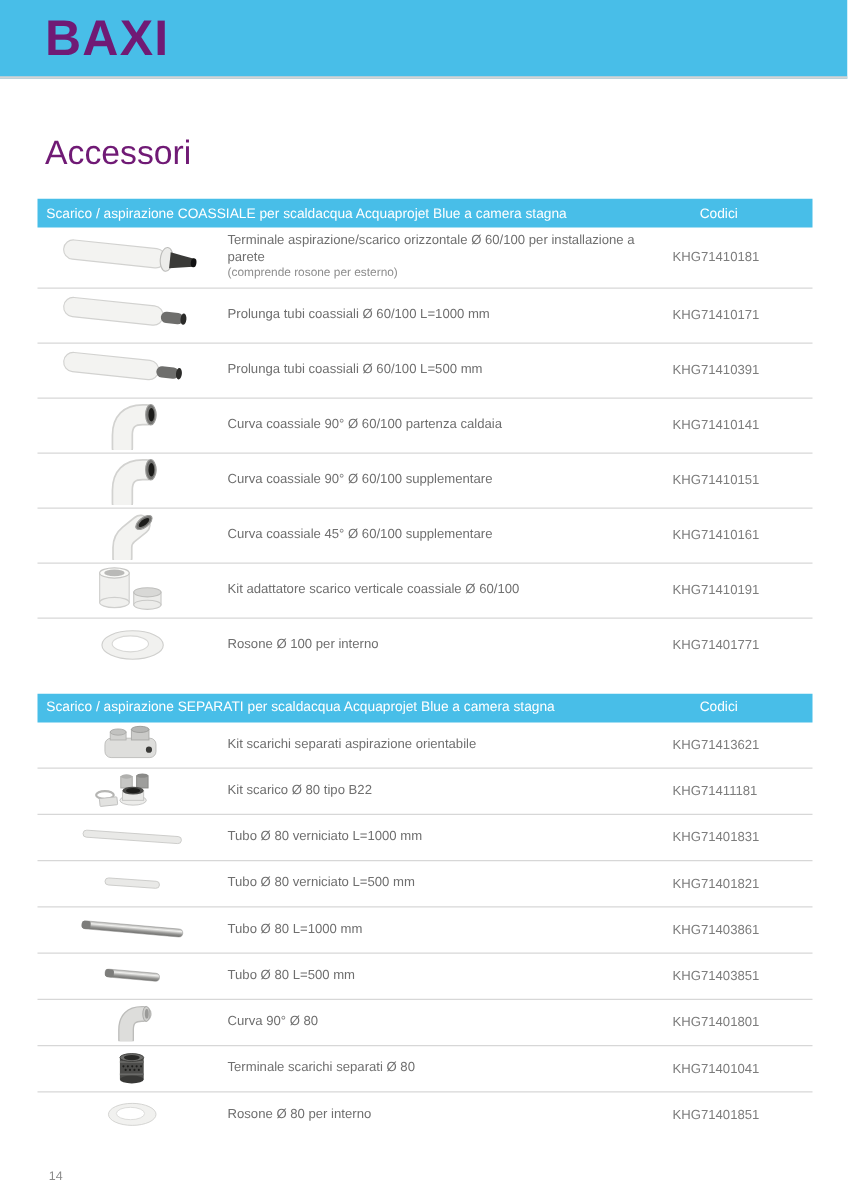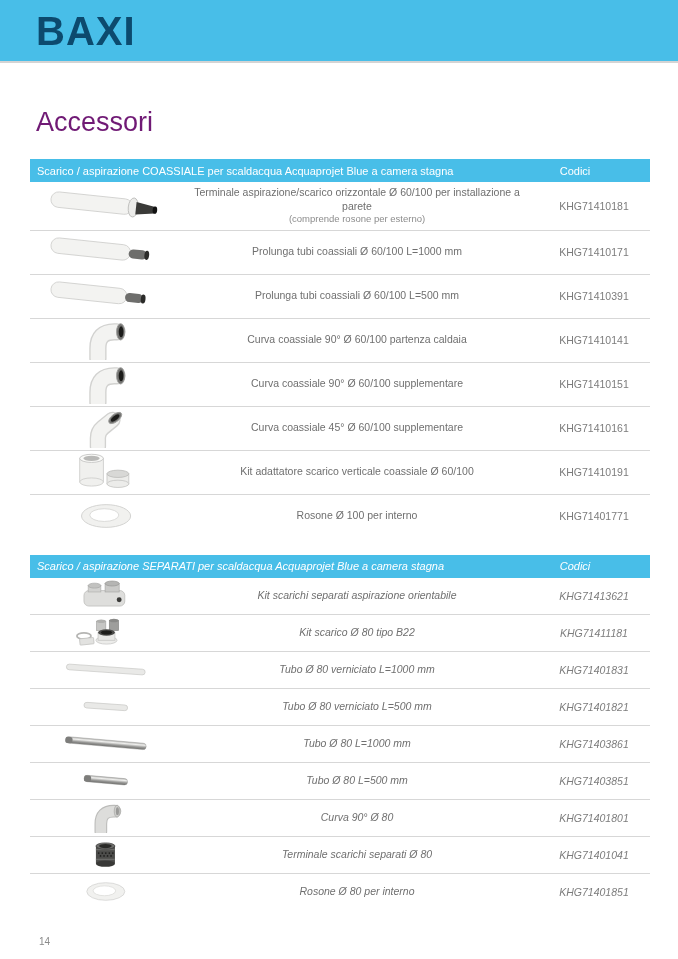--- a/index.html
+++ b/index.html
@@ -6,36 +6,36 @@
   body{
     width:678px;height:959px;background:#ffffff;position:relative;
     font-family:"Liberation Sans","DejaVu Sans",sans-serif;
     -webkit-font-smoothing:antialiased;overflow:hidden;
   }
   .topbar{
     height:61px;background:#48BEE8;border-bottom:2px solid #d4d4d4;
     display:flex;align-items:center;
   }
   .logo{
-    color:#0c4a6e;font-size:40px;font-weight:bold;letter-spacing:1px;
+    color:#701a75;font-size:40px;font-weight:bold;letter-spacing:1px;
     margin-left:36px;line-height:1;
   }
   .title{
     margin:44px 0 21px 36px;font-size:27px;font-weight:400;color:#701a75;
   }
   #tables{margin:0 28px 0 30px;}
-  .table.t2{margin-top:17px;font-style:italic;}
+  .table.t2{margin-top:17px;}
   .thead{
     display:flex;align-items:center;height:23px;color:#ffffff;font-size:11px;
     background:#48BEE8;
     gap:12px;
   }
   .th-title{flex:1;padding-left:7px;white-space:nowrap;}
   .th-codes{width:150px;text-align:center;}
-  .row{display:flex;align-items:center;border-bottom:1px solid #d7d7d7;text-align:center;}
+  .row{display:flex;align-items:center;border-bottom:1px solid #d7d7d7;}
   .row:last-child{border-bottom:none;}
   .t1 .row{min-height:43px;}
   .t2 .row{min-height:36px;}
   .cell-img{width:152px;display:flex;justify-content:center;align-items:center;}
   .icon svg{display:block;}
   .t1 .icon svg{height:40px;}
   .t2 .icon svg{height:31px;}
   .cell-desc{flex:1;color:#6f6f6f;font-size:10.5px;line-height:1.3;padding:4px 6px 4px 0;}
   .note{color:#8c8c8c;font-size:9.5px;}
   .cell-code{width:112px;color:#7c7c7c;font-size:10.5px;}

